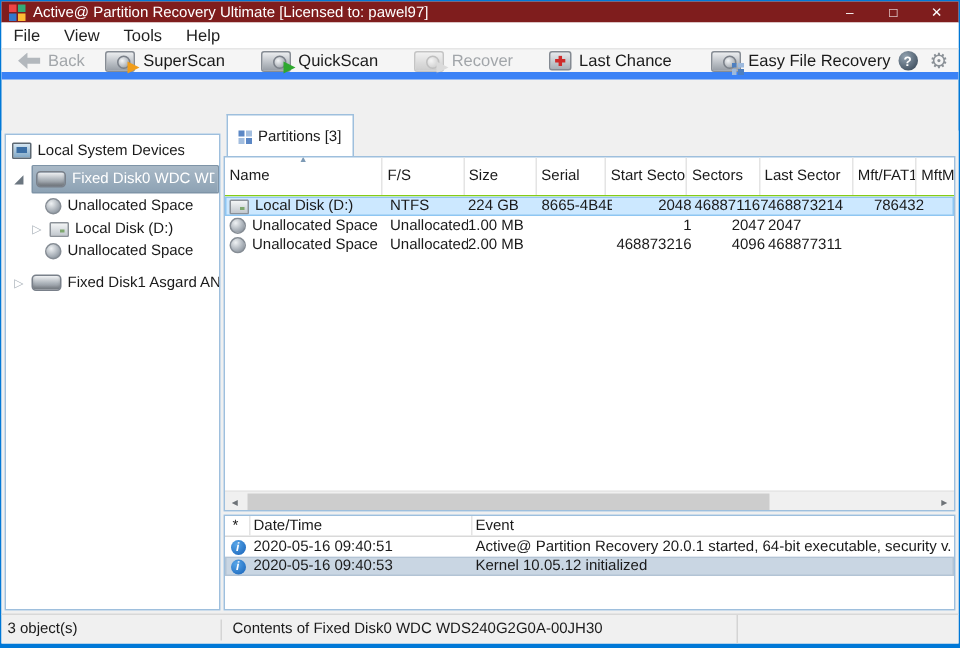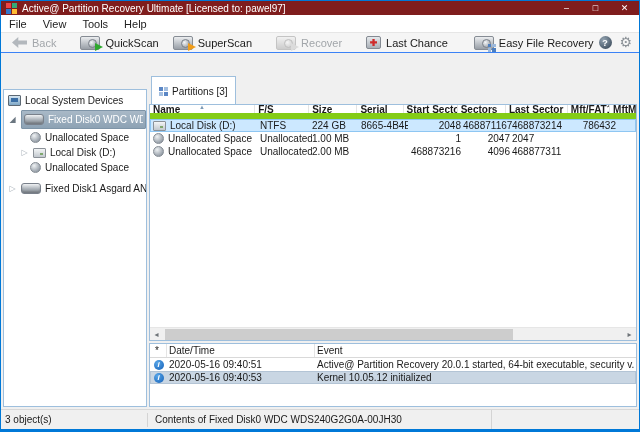--- a/index.html
+++ b/index.html
@@ -21,21 +21,21 @@
   .title-controls { margin-left:auto; display:flex; height:100%; }
   .tc-btn { width:29px; height:100%; display:flex; align-items:center; justify-content:center;
             font-size:9px; color:#fff; cursor:default; }
 
   
   .menubar { height:17px; background:#ffffff; display:flex; align-items:center;
              font-size:11px; color:#222; flex:0 0 auto; }
   .menu-item { padding:0 8px; height:100%; display:flex; align-items:center; }
 
   
-  .toolbar { height:21px; background:#f5f5f5; border-top:1px solid #e6e6e6; border-bottom:1px solid #3b82f6;
+  .toolbar { height:21px; background:#f5f5f5; border-top:1px solid #e6e6e6; border-bottom:5px solid #3b82f6;
              display:flex; align-items:center; font-size:11px; color:#1a1a1a; padding:0 4px; flex:0 0 auto; }
   .tb-btn { display:flex; align-items:center; gap:5px; padding:1px 5px; white-space:nowrap; }
   .tb-btn.disabled .tb-label { color:#a2a6aa; }
   .tb-btn.disabled .hdd-icon { opacity:.45; filter:grayscale(1); }
   .hdd-icon { width:20px; height:14px; border-radius:2px; position:relative; flex:0 0 auto;
               background:linear-gradient(180deg,#eceef0,#b8bdc3 60%,#989ea6); border:1px solid #868c94; }
   .hdd-icon::before { content:""; position:absolute; right:2px; top:2px; width:7px; height:7px; border-radius:50%;
               background:radial-gradient(circle at 35% 35%, #f4f6f8, #8c939b); border:1px solid #7b818a; }
   .scan-arrow { position:absolute; right:-4px; bottom:-2px; width:0; height:0;
               border-top:4px solid transparent; border-bottom:4px solid transparent; }
@@ -91,22 +91,22 @@
   
   .right-area { flex:1 1 auto; display:flex; flex-direction:column; min-width:0; }
   .tabstrip { height:16px; display:flex; align-items:flex-end; padding-left:2px; flex:0 0 auto; }
   .tab { background:#fff; border:1px solid #9ebfdd; border-bottom:none; height:29px;
          display:flex; align-items:center; gap:4px; padding:0 7px; font-size:10px; color:#1a1a1a; }
   .tab-icon { width:9px; height:9px; display:grid; grid-template-columns:1fr 1fr; gap:1px; flex:0 0 auto; }
   .tab-icon i { background:#5b87c5; }
   .tab-icon i:nth-child(2), .tab-icon i:nth-child(3) { background:#a3bedf; }
 
   .table-pane { flex:1 1 auto; display:flex; flex-direction:column; min-height:0; margin-top:-1px; }
-  .thead { display:flex; height:14px; border-bottom:6px solid #84cc16; font-size:10px; color:#1a1a1a;
-           flex:0 0 auto; align-items:center;font-weight:bold; }
+  .thead { display:flex; height:26px; border-bottom:1px solid #84cc16; font-size:10px; color:#1a1a1a;
+           flex:0 0 auto; align-items:center; }
   .th { padding-left:3px; border-right:1px solid #e4e4e4; height:100%; display:flex; align-items:center;
         position:relative; white-space:nowrap; overflow:hidden; }
   .sort-glyph { position:absolute; left:50%; top:-1px; transform:translateX(-50%); font-size:6px; color:#7d9ab5; }
   .trow { display:flex; height:13px; font-size:10px; color:#1a1a1a; align-items:center; flex:0 0 auto; }
   .trow.sel { background:#cce8ff; box-shadow:inset 0 0 0 1px #8ec6f2; }
   .td { white-space:nowrap; overflow:hidden; }
   .c-name { width:107px; display:flex; align-items:center; gap:4px; padding-left:3px; }
   .c-fs   { width:55px; padding-left:3px; }
   .c-size { width:49px; padding-right:16px; }
   .c-serial { width:47px; text-align:right; padding-right:2px; }
@@ -171,31 +171,31 @@
     <span class="menu-item">View</span>
     <span class="menu-item">Tools</span>
     <span class="menu-item">Help</span>
   </div>
 
   <div class="toolbar">
     <div class="tb-btn disabled" style="margin-left:2px;">
       <span class="back-arrow"></span>
       <span class="tb-label">Back</span>
     </div>
+    <div class="tb-btn" style="margin-left:4px;">
+      <span class="hdd-icon">
+          <span class="scan-arrow orange"></span>
+        </span>
+      <span class="tb-label">SuperScan</span>
+    </div>
     <div class="tb-btn" style="margin-left:14px;">
       <span class="hdd-icon">
           <span class="scan-arrow green"></span>
         </span>
       <span class="tb-label">QuickScan</span>
-    </div>
-    <div class="tb-btn" style="margin-left:4px;">
-      <span class="hdd-icon">
-          <span class="scan-arrow orange"></span>
-        </span>
-      <span class="tb-label">SuperScan</span>
     </div>
     <div class="tb-btn disabled" style="margin-left:14px;">
       <span class="hdd-icon">
           <span class="scan-arrow gray"></span>
         </span>
       <span class="tb-label">Recover</span>
     </div>
     <div class="tb-btn" style="margin-left:14px;">
       <span class="aid-icon">
           <span class="aid-cross"></span>

